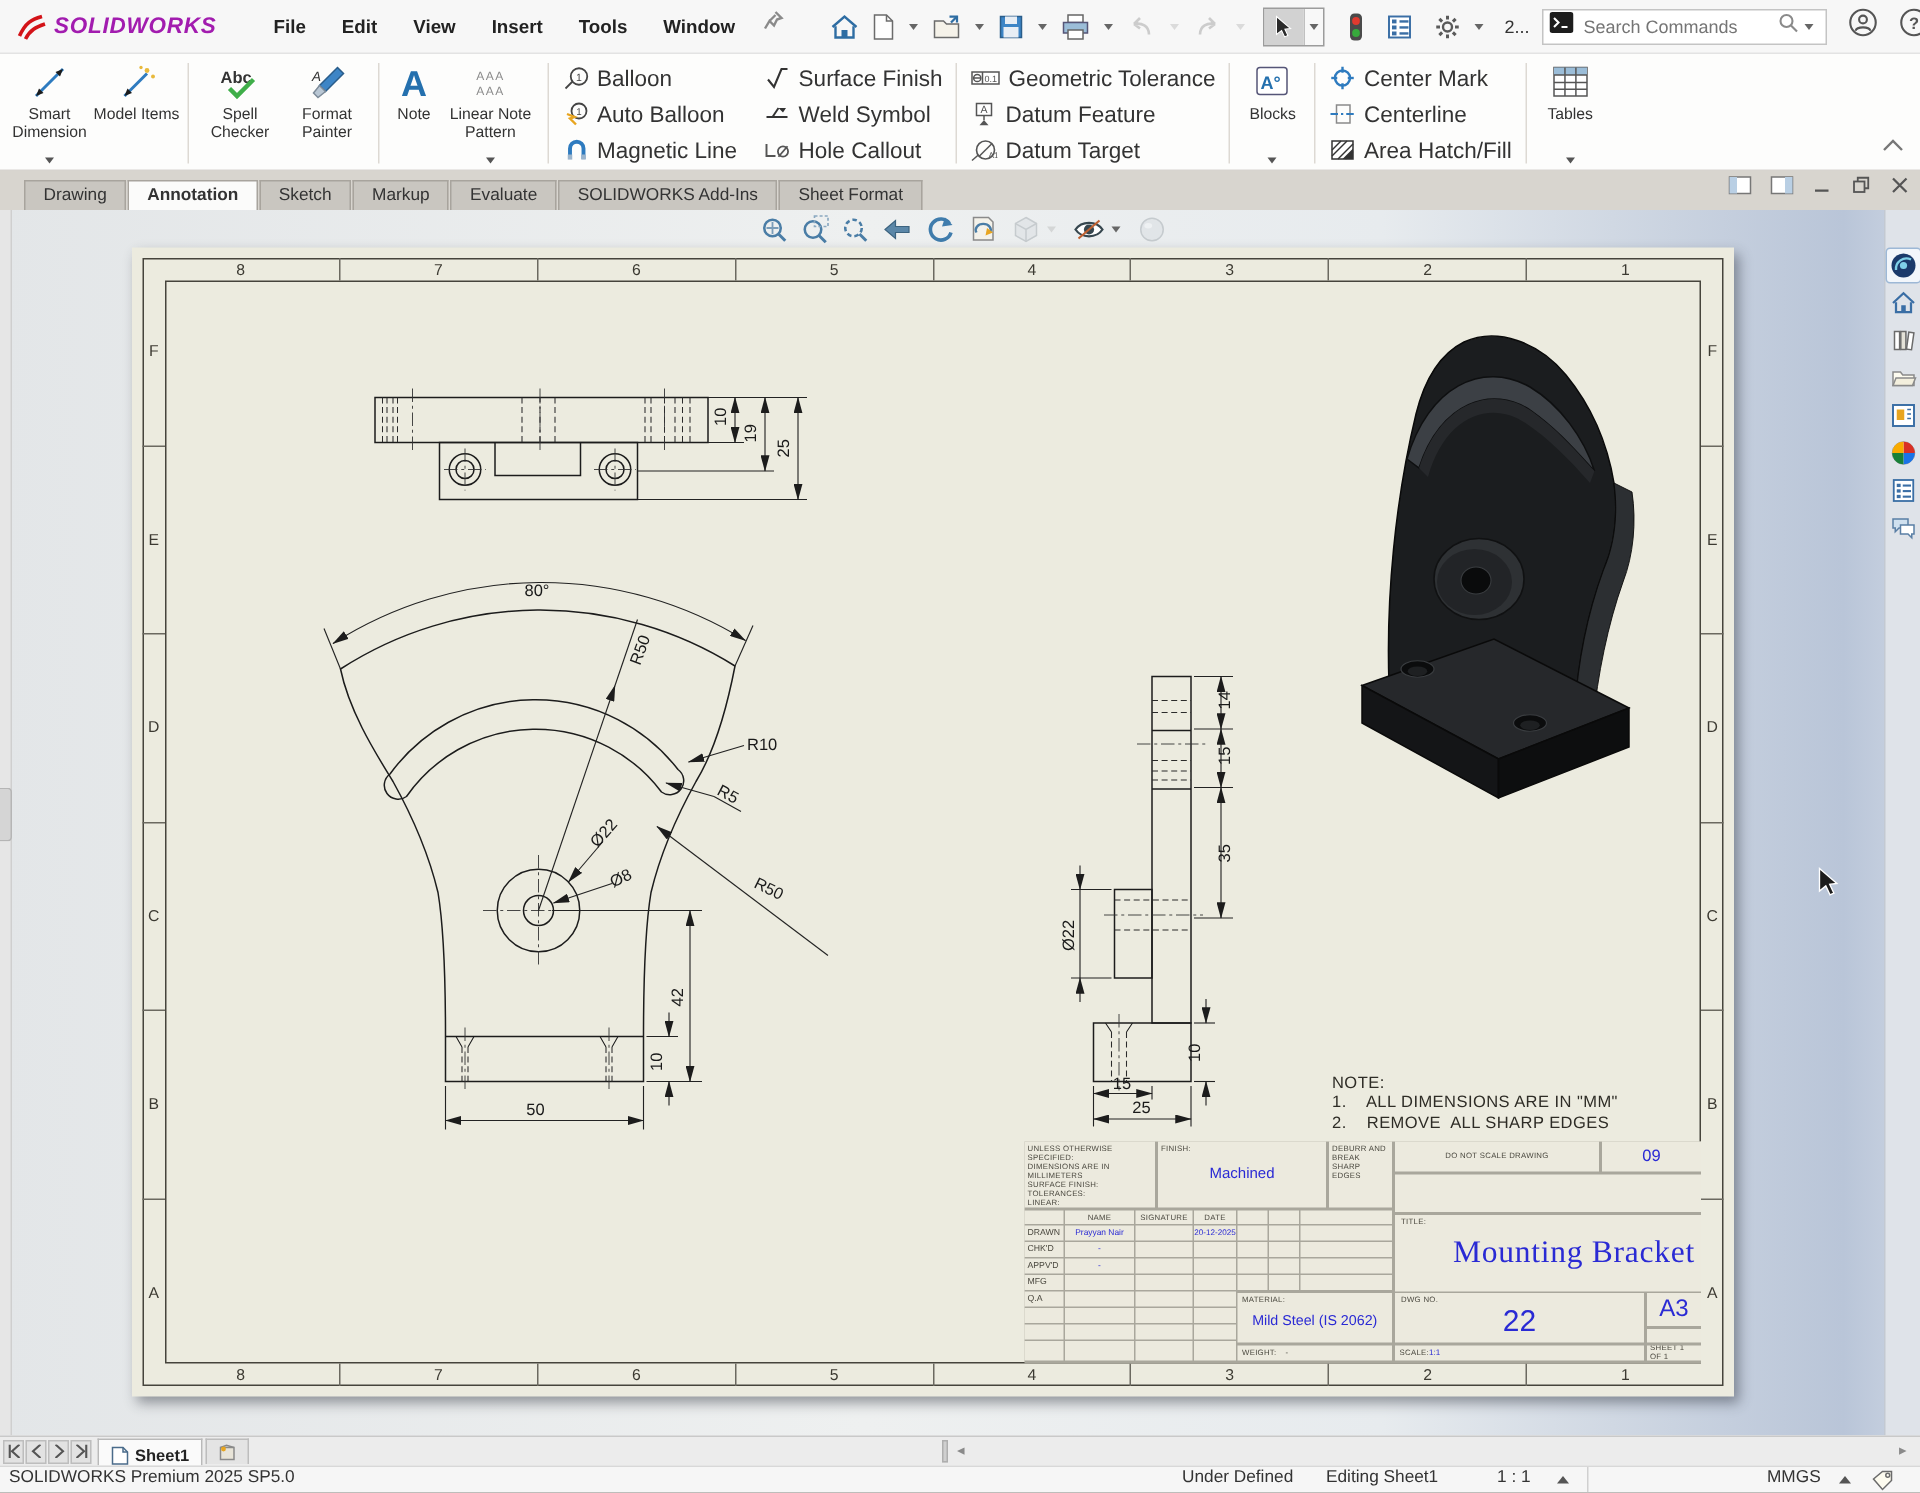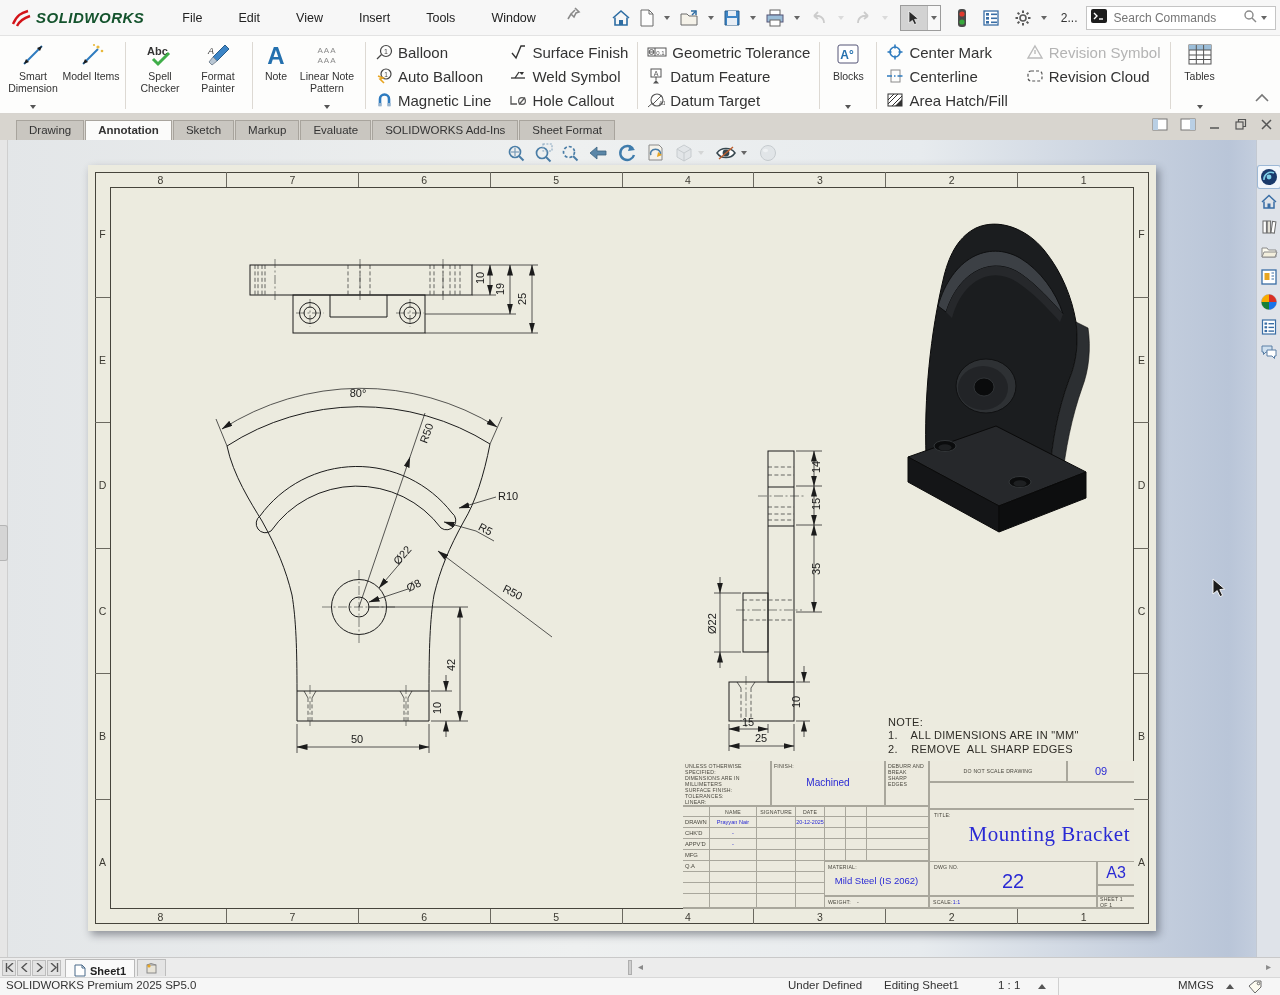--- a/index.html
+++ b/index.html
@@ -2,22 +2,22 @@
 <html><head>
 <meta charset="utf-8">
 <style>
   html,body{margin:0;padding:0;background:#888;}
   *{box-sizing:border-box;font-family:"Liberation Sans",sans-serif;}
   #app{position:relative;width:1280px;height:995px;background:#f4f4f4;overflow:hidden;}
 
   
   .titlebar{position:absolute;left:0;top:0;width:1280px;height:36px;background:#f7f7f7;border-bottom:1px solid #e3e3e3;display:flex;align-items:center;}
   .brand{display:flex;align-items:center;gap:4px;margin-left:10px;}
-  .brand-text{font-size:15px;font-weight:bold;color:#14532d;letter-spacing:.5px;font-style:italic;}
-  .menus{display:flex;margin-left:28px;gap:16px;}
+  .brand-text{font-size:15px;font-weight:bold;color:#a21caf;letter-spacing:.5px;font-style:italic;}
+  .menus{display:flex;margin-left:28px;gap:4px;font-weight:bold;}
   .menu-item{font-size:12.5px;color:#222;padding:5px 10px;cursor:default;}
   .tb-icons{display:flex;align-items:center;margin-left:26px;gap:2px;}
   .tb-btn{display:flex;align-items:center;padding:2px 3px;}
   .tb-caret{width:0;height:0;border-left:3px solid transparent;border-right:3px solid transparent;border-top:4px solid #666;margin:0 4px;}
   .tb-caret.dis{border-top-color:#b9b9b9;}
   .sel-tool{display:flex;border:1px solid #9c9c9c;margin-left:6px;height:26px;}
   .sel-main{width:26px;background:#d2d2d2;display:flex;align-items:center;justify-content:center;}
   .sel-caret{width:13px;background:#f8f8f8;display:flex;align-items:center;justify-content:center;border-left:1px solid #c0c0c0;}
   .doc-label{font-size:12px;color:#333;margin:0 8px 0 10px;}
   .searchbox{display:flex;align-items:center;border:1px solid #c4c4c4;background:#fff;height:24px;width:190px;padding:0 4px;}
@@ -467,35 +467,20 @@
               <line x1="2" y1="8" x2="8" y2="2"></line>
               <line x1="6" y1="14" x2="16" y2="4"></line>
               <line x1="11" y1="14" x2="16" y2="9"></line>
             </g>
             <path d="M9,14 L16,7 L16,14 Z" fill="#333"></path>
           </svg>
         <span class="slabel">Area Hatch/Fill</span>
       </div>
     </div>
 
-    <div class="smallcol" style="margin-left:10px;">
-      <div class="smallbtn disabled">
-        <svg width="18" height="16">
-            <path d="M9,2 L16,14 L2,14 Z" fill="none" stroke="#bbb" stroke-width="1.4"></path>
-            <line x1="9" y1="6" x2="9" y2="10" stroke="#bbb" stroke-width="1.4"></line>
-          </svg>
-        <span class="slabel">Revision Symbol</span>
-      </div>
-      <div class="smallbtn">
-        <svg width="18" height="16">
-            <rect x="2" y="3" width="14" height="10" rx="3" fill="none" stroke="#555" stroke-width="1.2" stroke-dasharray="3 2"></rect>
-          </svg>
-        <span class="slabel">Revision Cloud</span>
-      </div>
-    </div>
 
     <div class="vsep"></div>
 
     <div class="bigbtn" style="width:48px">
       <svg width="26" height="26">
           <rect x="2" y="3" width="22" height="19" fill="#fff" stroke="#555"></rect>
           <rect x="2" y="3" width="22" height="5" fill="#9bbdd8"></rect>
           <g stroke="#555">
             <line x1="2" y1="8" x2="24" y2="8"></line>
             <line x1="2" y1="13" x2="24" y2="13"></line>

